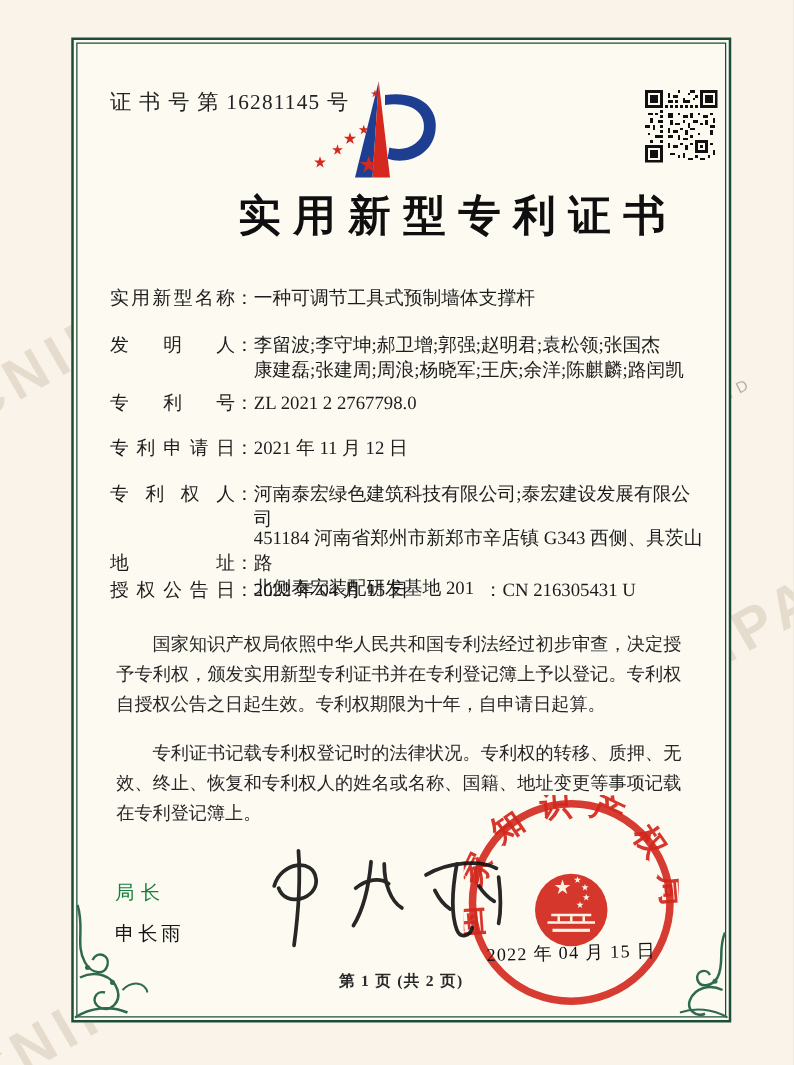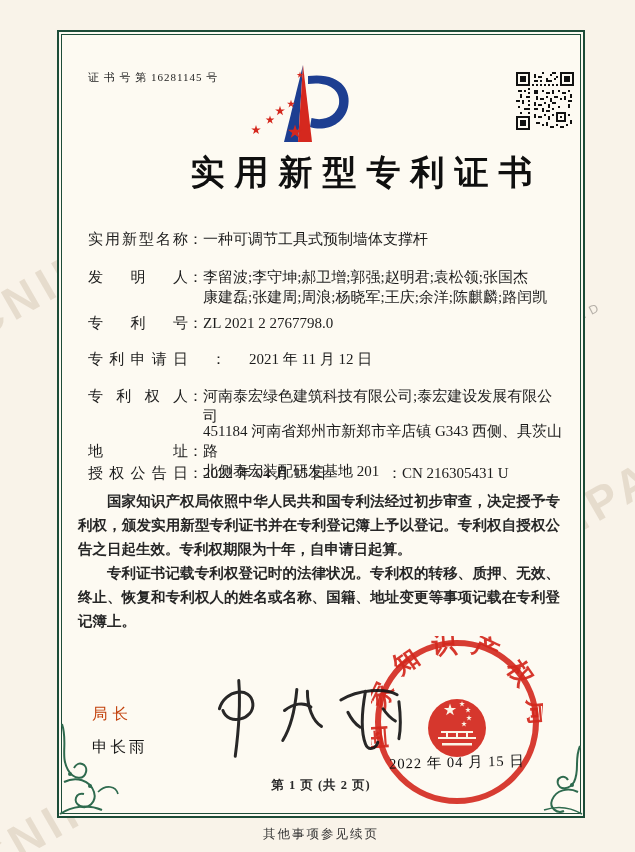--- a/index.html
+++ b/index.html
@@ -43,44 +43,44 @@
     font-size:58px;font-weight:700;color:rgba(240,158,155,.42);
     letter-spacing:4px;transform:rotate(-42deg);transform-origin:0 50%;
     font-family:"Liberation Sans","DejaVu Sans",sans-serif;
   }
   .wm-cnipa{
     font-size:46px;font-weight:700;color:rgba(206,189,168,.42);
     letter-spacing:6px;transform:rotate(-30deg);transform-origin:0 50%;
     font-family:"Liberation Sans","DejaVu Sans",sans-serif;
   }
   
-  .cert-no{position:absolute;left:88px;top:70px;font-size:11px;letter-spacing:1px;color:#222;}
+  .cert-no{position:absolute;left:88px;top:70px;font-size:17px;letter-spacing:1px;color:#222;}
   .qr{position:absolute;left:516px;top:72px;width:58px;height:58px;}
   .logo{position:absolute;left:250px;top:62px;width:110px;height:86px;}
   .title{
     position:absolute;left:57px;top:150px;width:619px;text-align:center;
     font-size:34px;font-weight:700;letter-spacing:10px;color:#0f0f0f;
   }
   
   .frow{position:absolute;left:88px;width:475px;display:flex;font-size:15px;line-height:20px;}
   .flabel{
     display:inline-block;width:100px;text-align:justify;text-align-last:justify;
     flex:0 0 100px;color:#1c1c1c;
   }
   .colon{flex:0 0 14px;}
   .fvalue{flex:1;white-space:pre-line;color:#1c1c1c;}
   .fvalue-fixed{flex:0 0 184px;white-space:pre-line;}
   
   .body-text{
     position:absolute;left:78px;top:489px;width:482px;
     font-size:14.5px;line-height:1.66;text-align:justify;color:#262626;
   }
-  .body-text p{margin:0;text-indent:2em;font-weight:bold;}
-  
-  .sig-title{position:absolute;left:92px;top:704px;font-size:15.5px;letter-spacing:5px;color:#c2410c;}
+  .body-text p{margin:15px;text-indent:2em;}
+  
+  .sig-title{position:absolute;left:92px;top:704px;font-size:15.5px;letter-spacing:5px;color:#15803d;}
   .sig-name{position:absolute;left:92px;top:737px;font-size:15.5px;letter-spacing:3px;color:#161616;}
   .signature-svg{position:absolute;left:193px;top:668px;width:220px;height:100px;}
   .seal{position:absolute;left:371px;top:636px;width:172px;height:172px;mix-blend-mode:multiply;}
   .seal-date{
     position:absolute;left:371px;top:753px;width:172px;text-align:center;
     font-size:14.5px;letter-spacing:1px;color:#111;transform:rotate(-1.5deg);
   }
   
   .page-info{position:absolute;left:57px;top:777px;width:528px;text-align:center;font-size:12.5px;color:#2a2a2a;letter-spacing:1px;font-weight:bold;}
   .foot-note{position:absolute;left:57px;top:826px;width:528px;text-align:center;font-size:12.5px;color:#333;letter-spacing:2px;}
@@ -238,21 +238,21 @@
     <span class="fvalue">李留波;李守坤;郝卫增;郭强;赵明君;袁松领;张国杰
 康建磊;张建周;周浪;杨晓军;王庆;余洋;陈麒麟;路闰凯</span>
   </div>
 
   <div class="frow" style="top:313px;">
     <span class="flabel">专利号</span>
       <span class="colon">：</span>
     <span class="fvalue">ZL 2021 2 2767798.0</span>
   </div>
 
-  <div class="frow" style="top:349px;gap:23px;">
+  <div class="frow" style="top:349px;">
     <span class="flabel">专利申请日</span>
       <span class="colon">：</span>
     <span class="fvalue">2021 年 11 月 12 日</span>
   </div>
 
   <div class="frow" style="top:386px;">
     <span class="flabel">专利权人</span>
       <span class="colon">：</span>
     <span class="fvalue">河南泰宏绿色建筑科技有限公司;泰宏建设发展有限公司</span>
   </div>
@@ -314,21 +314,20 @@
         <rect x="75" y="97" width="2" height="4"></rect>
         <rect x="85" y="97" width="2" height="4"></rect>
         <rect x="95" y="97" width="2" height="4"></rect>
         <rect x="71" y="107" width="30" height="2.5"></rect>
       </g>
     </g>
   </svg>
   <div class="seal-date z2">2022 年 04 月 15 日</div>
 
   <div class="page-info z2">第 1 页 (共 2 页)</div>
-  <div class="foot-note z2">其他事项参见续页</div>
 
   <svg class="ornament" style="left:58px;top:722px;width:62px;height:94px;" viewBox="0 0 62 94" fill="none" stroke="#2e6a4e" stroke-width="2">
     <path d="M4,2 C10,20 2,34 10,48 C16,58 26,58 28,50 C30,42 20,38 16,46"></path>
     <path d="M6,60 C18,54 32,58 36,70 C39,80 30,88 22,84 C14,80 18,70 26,72"></path>
     <path d="M2,92 C14,84 30,82 44,88"></path>
     <path d="M40,70 C48,62 58,64 60,72" stroke-width="1.6"></path>
     <circle cx="12" cy="52" r="2" fill="#2e6a4e" stroke="none"></circle>
     <circle cx="32" cy="64" r="2" fill="#2e6a4e" stroke="none"></circle>
   </svg>
   <svg class="ornament" style="left:522px;top:744px;width:62px;height:72px;transform:scaleX(-1);" viewBox="0 0 62 72" fill="none" stroke="#2e6a4e" stroke-width="2">

